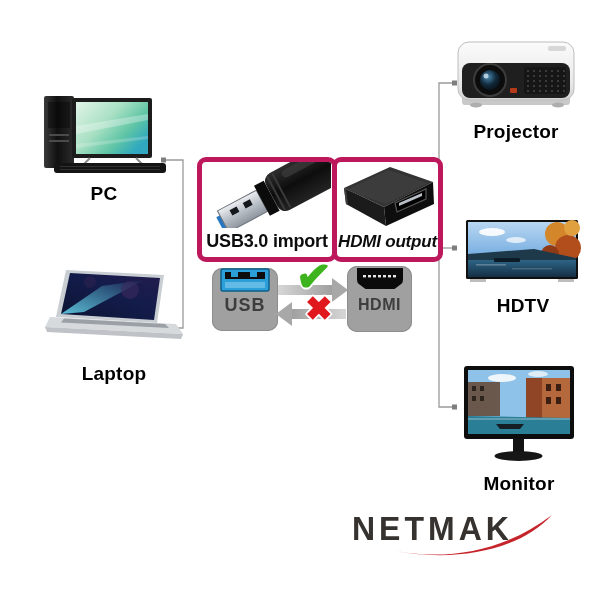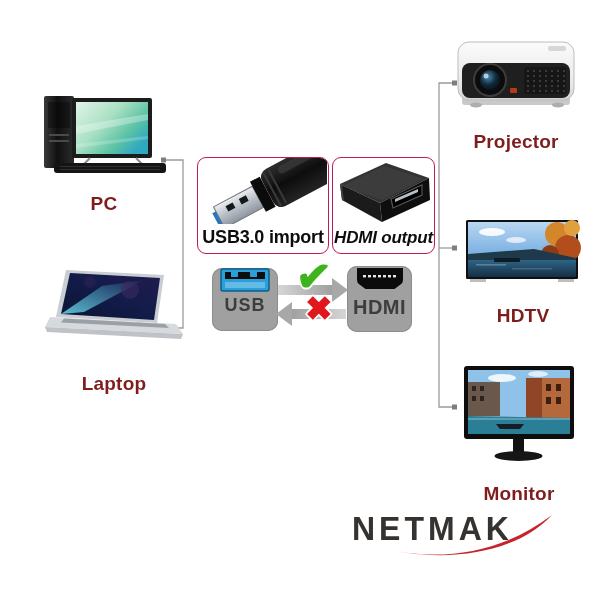--- a/index.html
+++ b/index.html
@@ -5,40 +5,40 @@
   html,body{margin:0;padding:0;background:#fff;}
   #canvas{
     position:relative;width:600px;height:600px;background:#fff;overflow:hidden;
     font-family:"Liberation Sans",sans-serif;
   }
   svg{display:block;}
   .abs{position:absolute;}
   
   .device{position:absolute;text-align:center;}
   .device-label{
-    margin-top:19px;font-size:19px;font-weight:700;color:#7f1d1d;letter-spacing:.2px;
+    margin-top:9px;font-size:19px;font-weight:700;color:#000000;letter-spacing:.2px;
   }
   
   .photo-box{
-    position:absolute;background:#fff;border:1px solid #be185d;border-radius:9px;
+    position:absolute;background:#fff;border:5px solid #be185d;border-radius:9px;
     overflow:hidden;display:flex;flex-direction:column;align-items:center;
   }
   .photo-caption{
     font-size:18px;font-weight:700;color:#0d0d0d;letter-spacing:-.2px;
     margin-top:auto;padding-bottom:5px;white-space:nowrap;
   }
   
   .tile{
     position:absolute;background:#a0a0a0;border-radius:10px;
     display:flex;flex-direction:column;align-items:center;justify-content:flex-start;
     box-shadow:inset 0 0 0 1px #8d8d8d;
   }
   .tile-label{font-weight:700;color:#3d3d3d;margin-top:3px;}
   .tile-label.usb{font-size:18px;letter-spacing:1px;}
-  .tile-label.hdmi{font-size:20px;letter-spacing:.5px;}
+  .tile-label.hdmi{font-size:16px;letter-spacing:.5px;}
   
   .mark{
     position:absolute;line-height:1;font-weight:700;
     text-shadow:-2px 0 0 #fff,2px 0 0 #fff,0 -2px 0 #fff,0 2px 0 #fff,
                 -1px -1px 0 #fff,1px 1px 0 #fff,-1px 1px 0 #fff,1px -1px 0 #fff;
   }
   .mark.check{font-size:42px;color:#3db31e;transform:rotate(4deg);}
   .mark.cross{font-size:33px;color:#e1171e;}
   
   #logo{position:absolute;left:346px;top:503px;width:215px;height:64px;}

